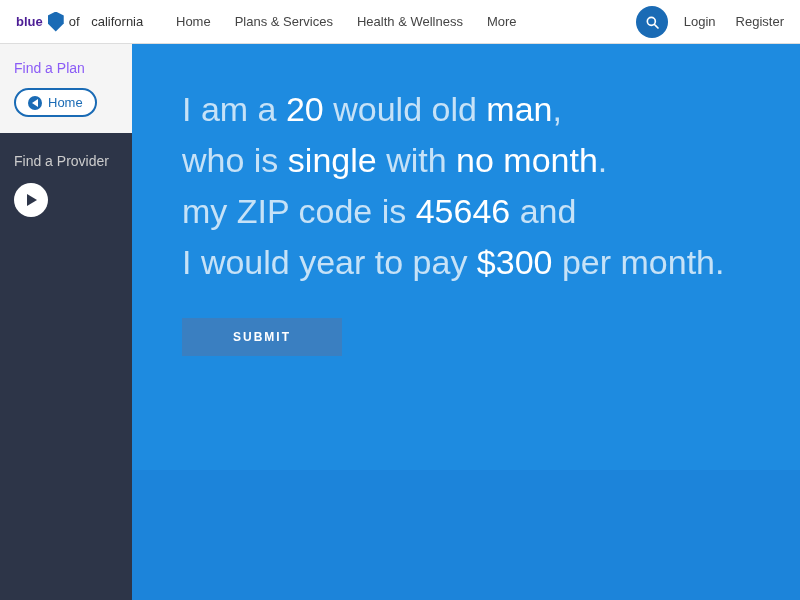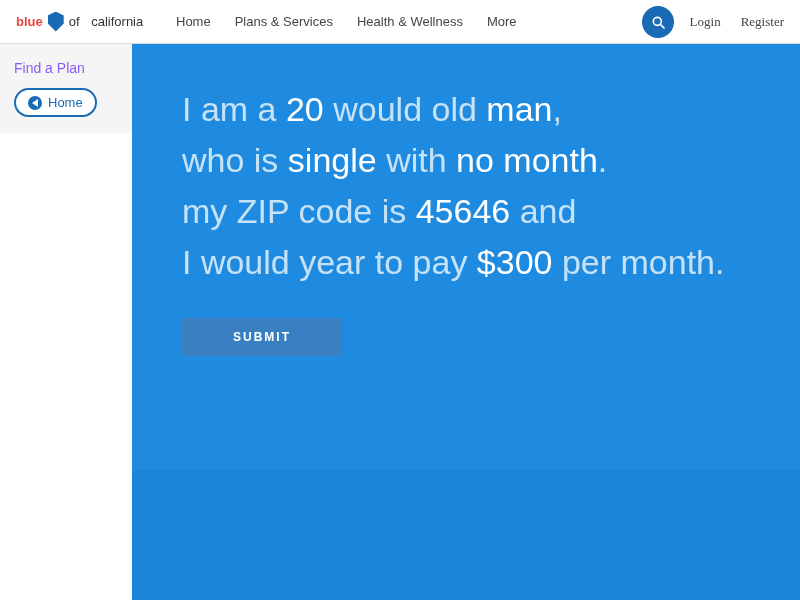--- a/index.html
+++ b/index.html
@@ -10,39 +10,39 @@
       display: flex; align-items: center;
       height: 44px; background: #fff;
       border-bottom: 1px solid #ddd;
       padding: 0 16px;
       position: relative; z-index: 10;
     }
     .nav-logo {
       display: flex; align-items: center; gap: 4px;
       font-size: 13px; color: #333; margin-right: 30px; min-width: 130px;
     }
-    .nav-logo .blue-text { color: #ef4444; font-weight: bold; }
+    .nav-logo .blue-text { color: #4c1d95; font-weight: bold; }
     .shield-icon {
       width: 16px; height: 20px;
       background: #1a6bb5;
       clip-path: polygon(50% 0%, 100% 20%, 100% 60%, 50% 100%, 0% 60%, 0% 20%);
       display: inline-block; margin: 0 1px;
     }
     .nav-links { display: flex; gap: 24px; flex: 1; }
     .nav-link {
       font-size: 13px; color: #444; cursor: pointer;
       text-decoration: none; white-space: nowrap;
     }
     .nav-search {
       width: 32px; height: 32px; background: #1a6bb5;
       border-radius: 50%; display: flex; align-items: center; justify-content: center;
       cursor: pointer; margin-left: auto; margin-right: 16px;
     }
     .nav-search svg { width: 16px; height: 16px; fill: #fff; }
-    .nav-auth { display: flex; gap: 20px; align-items: center; font-family: Liberation Serif, serif; }
+    .nav-auth { display: flex; gap: 20px; align-items: center; }
     .nav-auth-link { font-size: 13px; color: #444; cursor: pointer; text-decoration: none; }
 
     
     .main-content {
       display: flex;
       height: calc(600px - 44px);
     }
 
     
     .sidebar {
@@ -175,20 +175,24 @@
 
 <div class="main-content">
 
   <aside class="sidebar">
     <div class="sidebar-top">
       <div class="sidebar-find-plan">Find a Plan</div>
       <button class="sidebar-home-btn">
         <span class="arrow-left"></span>
         <span>Home</span>
       </button>
+    </div>
+    <div class="sidebar-bottom">
+      <div class="sidebar-provider-title">Find a Provider</div>
+      <div class="arrow-right-circle"></div>
     </div>
   </aside>
 
   <section class="hero">
     <div class="hero-text">
       <span>I am a</span>
       <span class="highlight">20</span>
       <span>would old</span>
       <span class="highlight">man</span>,<br>
       <span>who is</span>

